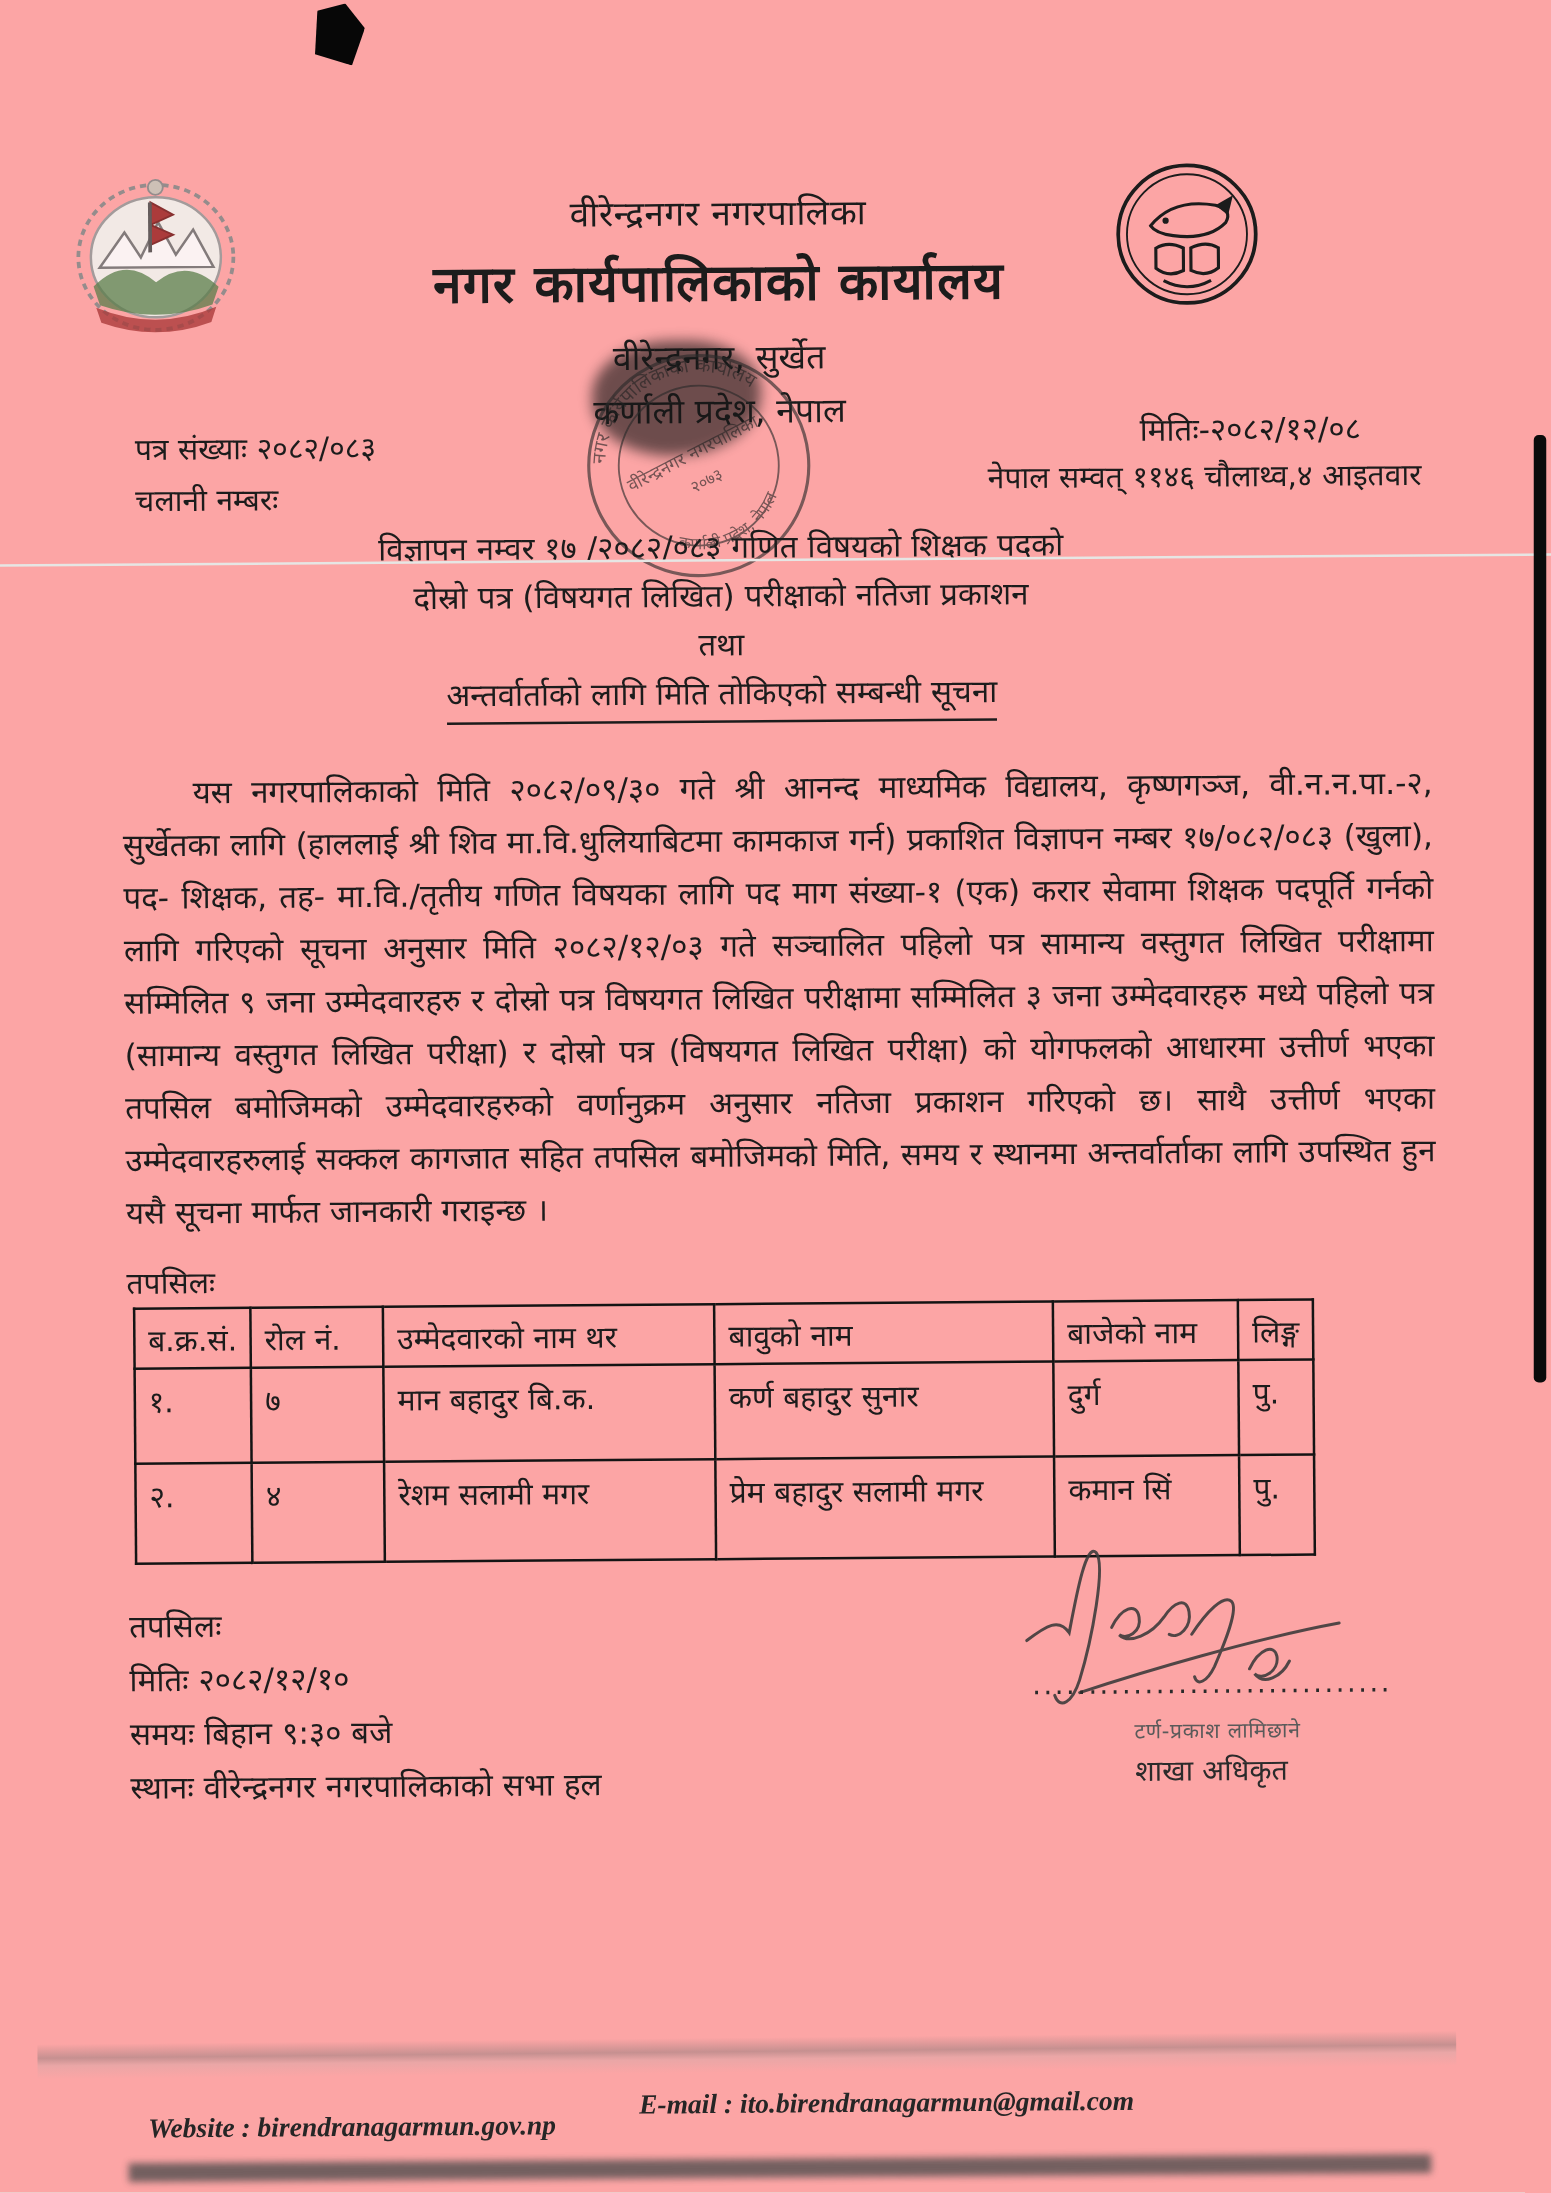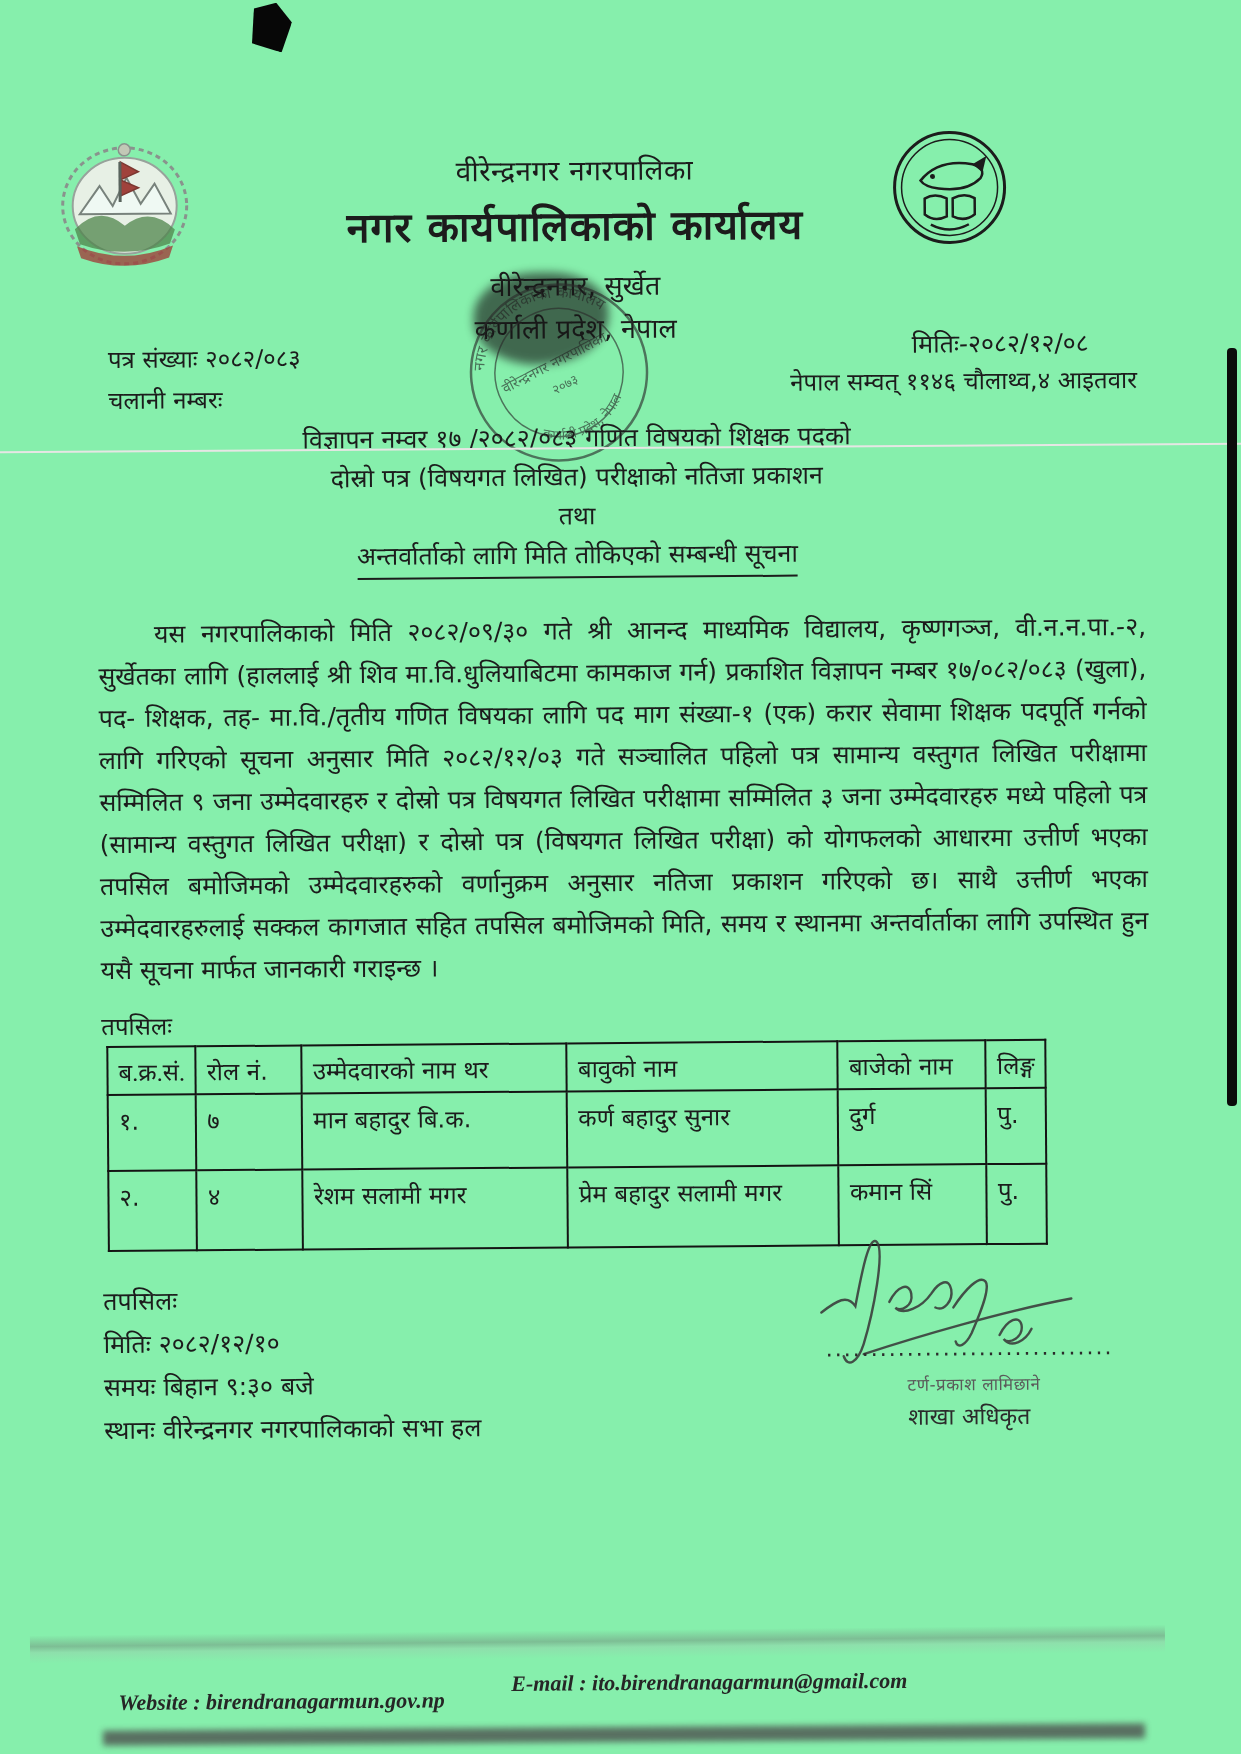--- a/index.html
+++ b/index.html
@@ -1,17 +1,17 @@
 <!DOCTYPE html>
 <html><head>
 <meta charset="utf-8">
 <style>
   html,body{margin:0;padding:0;background:#e8e8e8;}
   .page{
-    position:relative;width:1241px;height:1754px;background:#86efac;
+    position:relative;width:1241px;height:1754px;background:#fca5a5;
     overflow:hidden;font-family:"DejaVu Sans",sans-serif;color:#1c1c1c;
   }
   .sheet{position:absolute;left:0;top:0;width:1241px;height:1754px;transform:rotate(-0.45deg);transform-origin:620px 880px;}
   .abs{position:absolute;}
   
   .hdr{left:190px;top:150px;width:780px;text-align:center;}
   .hdr .muni{font-size:28px;letter-spacing:.5px;}
   .hdr .office{font-size:41px;font-weight:bold;margin-top:8px;letter-spacing:1px;}
   .hdr .addr1{font-size:27px;margin-top:14px;}
   .hdr .addr2{font-size:27px;margin-top:6px;}
@@ -24,21 +24,21 @@
   .subject .s-underline{display:inline-block;border-bottom:2px solid #1c1c1c;padding-bottom:3px;font-weight:500;}
   
   .bodytxt{left:100px;top:610px;width:1048px;font-size:25px;line-height:42px;text-align:justify;text-indent:56px;}
   .tapasil1{left:100px;top:1005px;font-size:24px;}
   
   table.results{position:absolute;left:105px;top:1042px;border-collapse:collapse;table-layout:fixed;}
   table.results th,table.results td{border:2px solid #141414;font-weight:normal;text-align:left;vertical-align:top;padding:8px 10px 4px 10px;font-size:24px;overflow:hidden;}
   table.results th{height:38px;vertical-align:middle;padding-top:4px;}
   .c0{width:70px;} .c1{width:106px;} .c2{width:265px;} .c3{width:271px;} .c4{width:148px;} .c5{width:50px;}
   tr.r1 td{height:62px;} tr.r2 td{height:66px;}
-  th.small{font-size:22px;padding-left:6px;padding-right:2px;font-family:Liberation Serif, serif;}
+  th.small{font-size:22px;padding-left:6px;padding-right:2px;}
   
   .details{left:100px;top:1276px;font-size:25px;line-height:43px;}
   
   .sig-dots{left:822px;top:1338px;width:200px;font-size:22px;letter-spacing:2px;color:#2a2a2a;}
   .sig-name{left:840px;top:1375px;width:260px;text-align:center;font-size:17px;color:#5a5a5a;letter-spacing:.5px;}
   .sig-title{left:855px;top:1402px;width:220px;text-align:center;font-size:23px;color:#2b2b2b;}
   
   .footer{left:0;top:1678px;width:1241px;font-family:"Liberation Serif",serif;font-style:italic;font-weight:bold;font-size:22px;color:#262626;}
   .footer .web{position:absolute;left:112px;top:8px;}
   .footer .mail{position:absolute;left:505px;top:-8px;}

